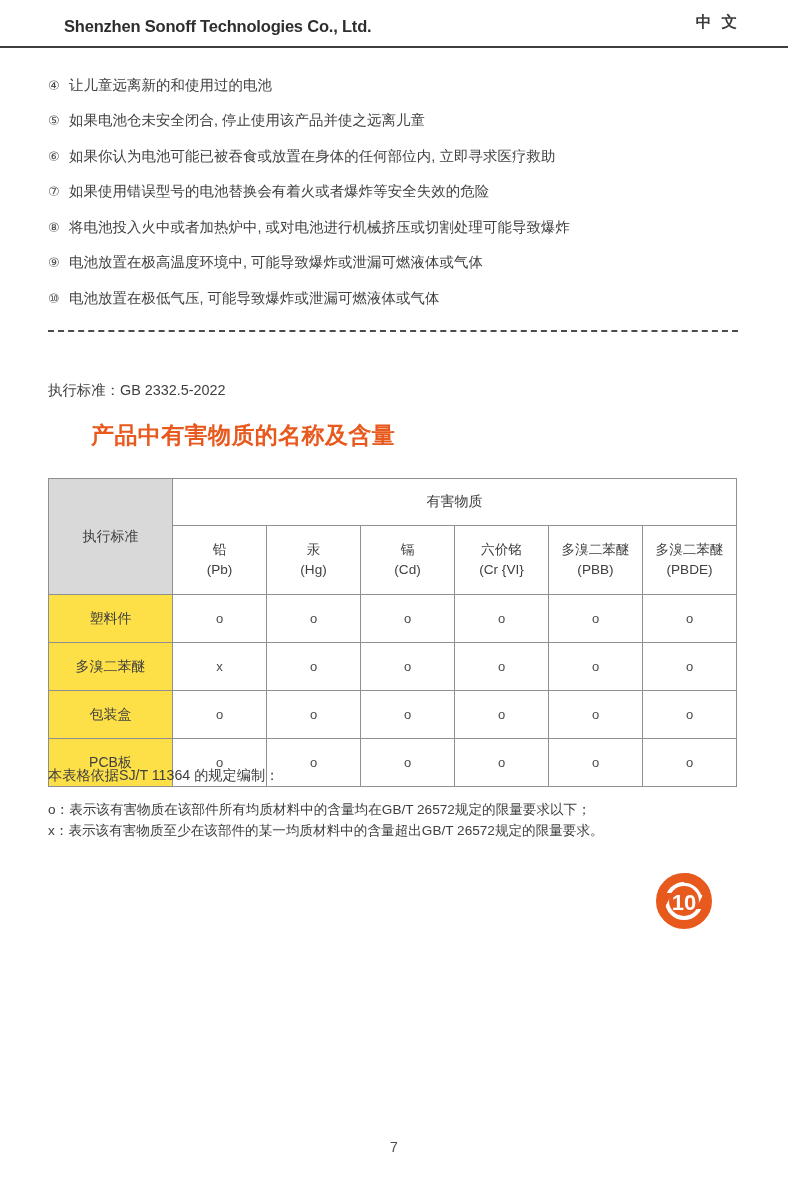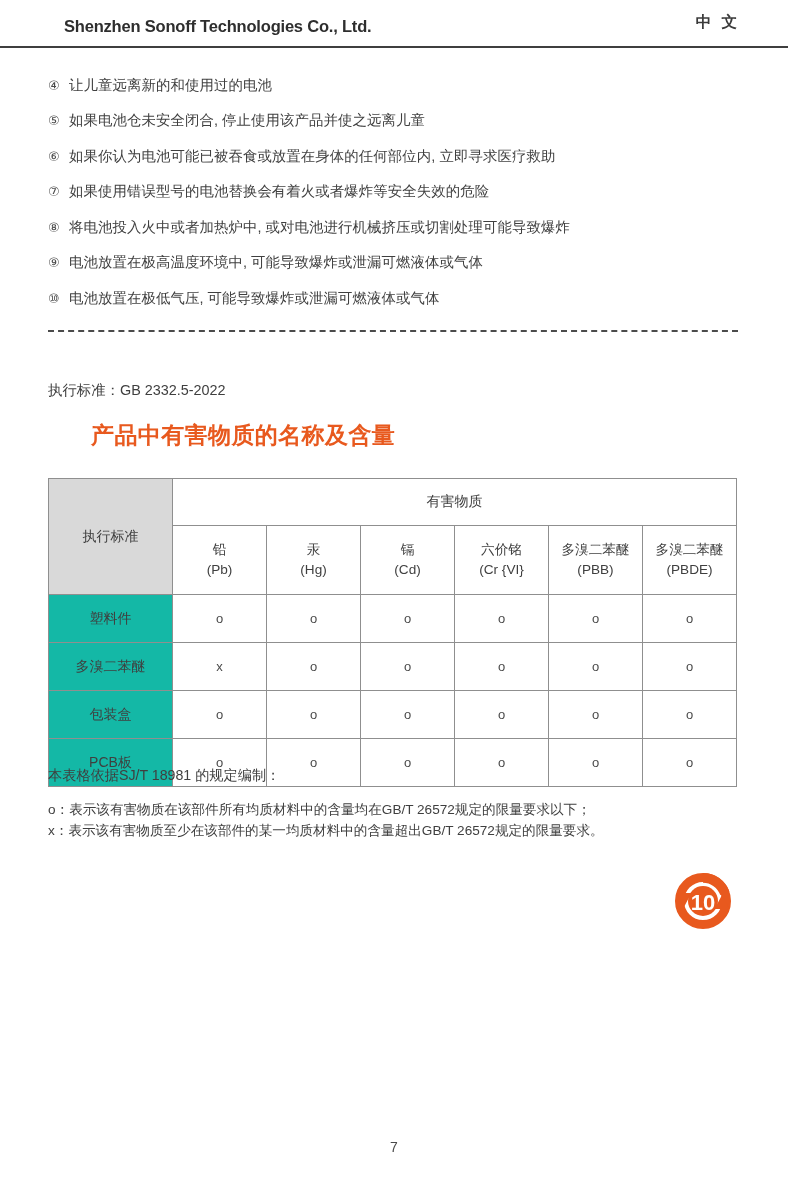--- a/index.html
+++ b/index.html
@@ -138,21 +138,21 @@
   .cell-group-head {
     height: 38px;
     font-size: 14px;
   }
   .cell-sub-head {
     height: 60px;
     line-height: 1.45;
     font-size: 13.6px;
   }
   .cell-row-label {
-    background: #14b8a6;
+    background: #fde047;
     text-align: left;
     padding-left: 14px;
     height: 39px;
     font-size: 14px;
   }
   .cell-value {
     height: 39px;
     font-size: 13px;
     color: #4a4a4a;
   }
@@ -172,21 +172,21 @@
   }
   .footnote-line {
     font-size: 13.6px;
     line-height: 1.55;
     white-space: nowrap;
   }
 
   
   .epup-mark {
     position: absolute;
-    left: 673px;
+    left: 654px;
     top: 871px;
     width: 60px;
     height: 60px;
   }
   .epup-mark svg { display: block; }
 
   
   .page-number {
     position: absolute;
     left: 0;
@@ -317,21 +317,21 @@
       <td class="cell-value">o</td>
       <td class="cell-value">o</td>
       <td class="cell-value">o</td>
       <td class="cell-value">o</td>
       <td class="cell-value">o</td>
     </tr>
   </tbody>
 </table>
 
 <div class="footnotes">
-  <div class="footnote-title">本表格依据SJ/T 18981 的规定编制：</div>
+  <div class="footnote-title">本表格依据SJ/T 11364 的规定编制：</div>
   <div class="footnote-line">o：表示该有害物质在该部件所有均质材料中的含量均在GB/T 26572规定的限量要求以下；</div>
   <div class="footnote-line">x：表示该有害物质至少在该部件的某一均质材料中的含量超出GB/T 26572规定的限量要求。</div>
 </div>
 
 <div class="epup-mark">
   <svg width="60" height="60" viewBox="0 0 60 60" aria-hidden="true">
 
     <path d="M30 2 A28 28 0 0 1 56.4 20.5 L47.2 24.1 A18.2 18.2 0 0 0 30 11.8 Z" fill="#E8591E"></path>
     <path d="M56.4 20.5 A28 28 0 0 1 30 58 L30 48.2 A18.2 18.2 0 0 0 47.2 24.1 Z" fill="#E8591E" opacity="0"></path>
 

